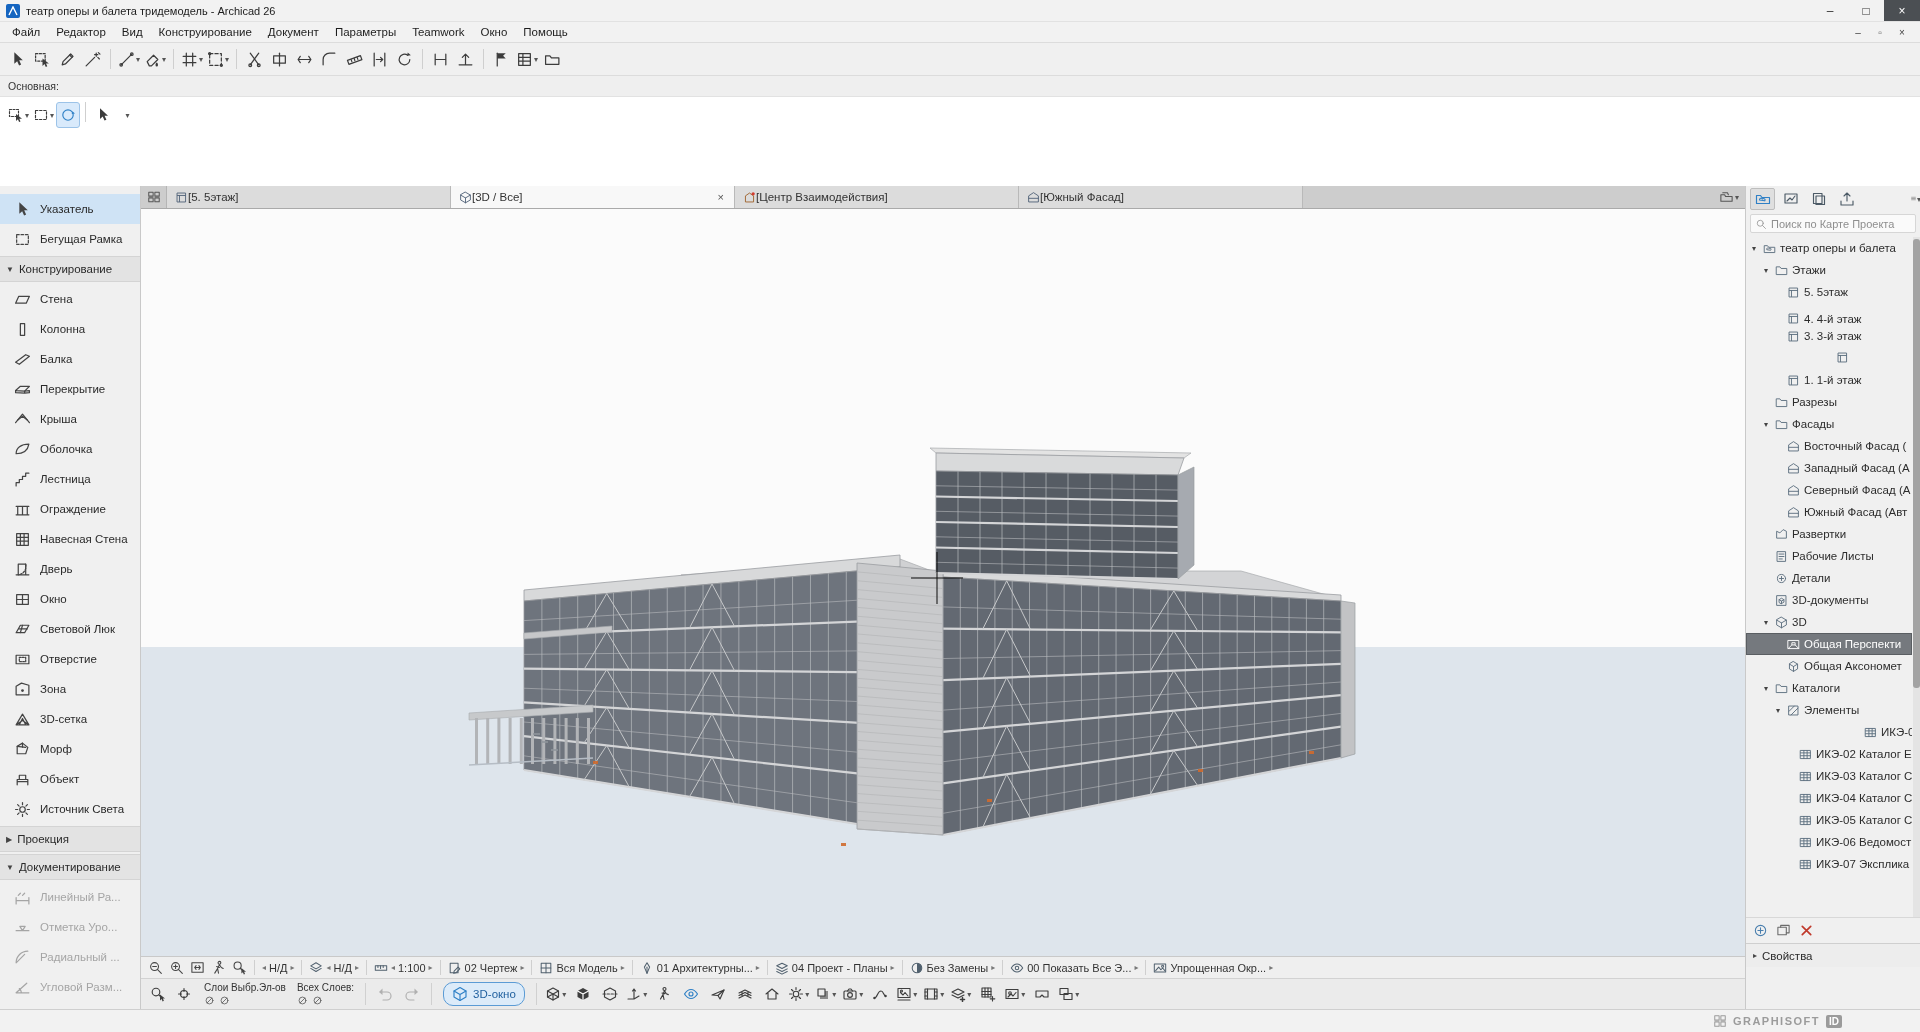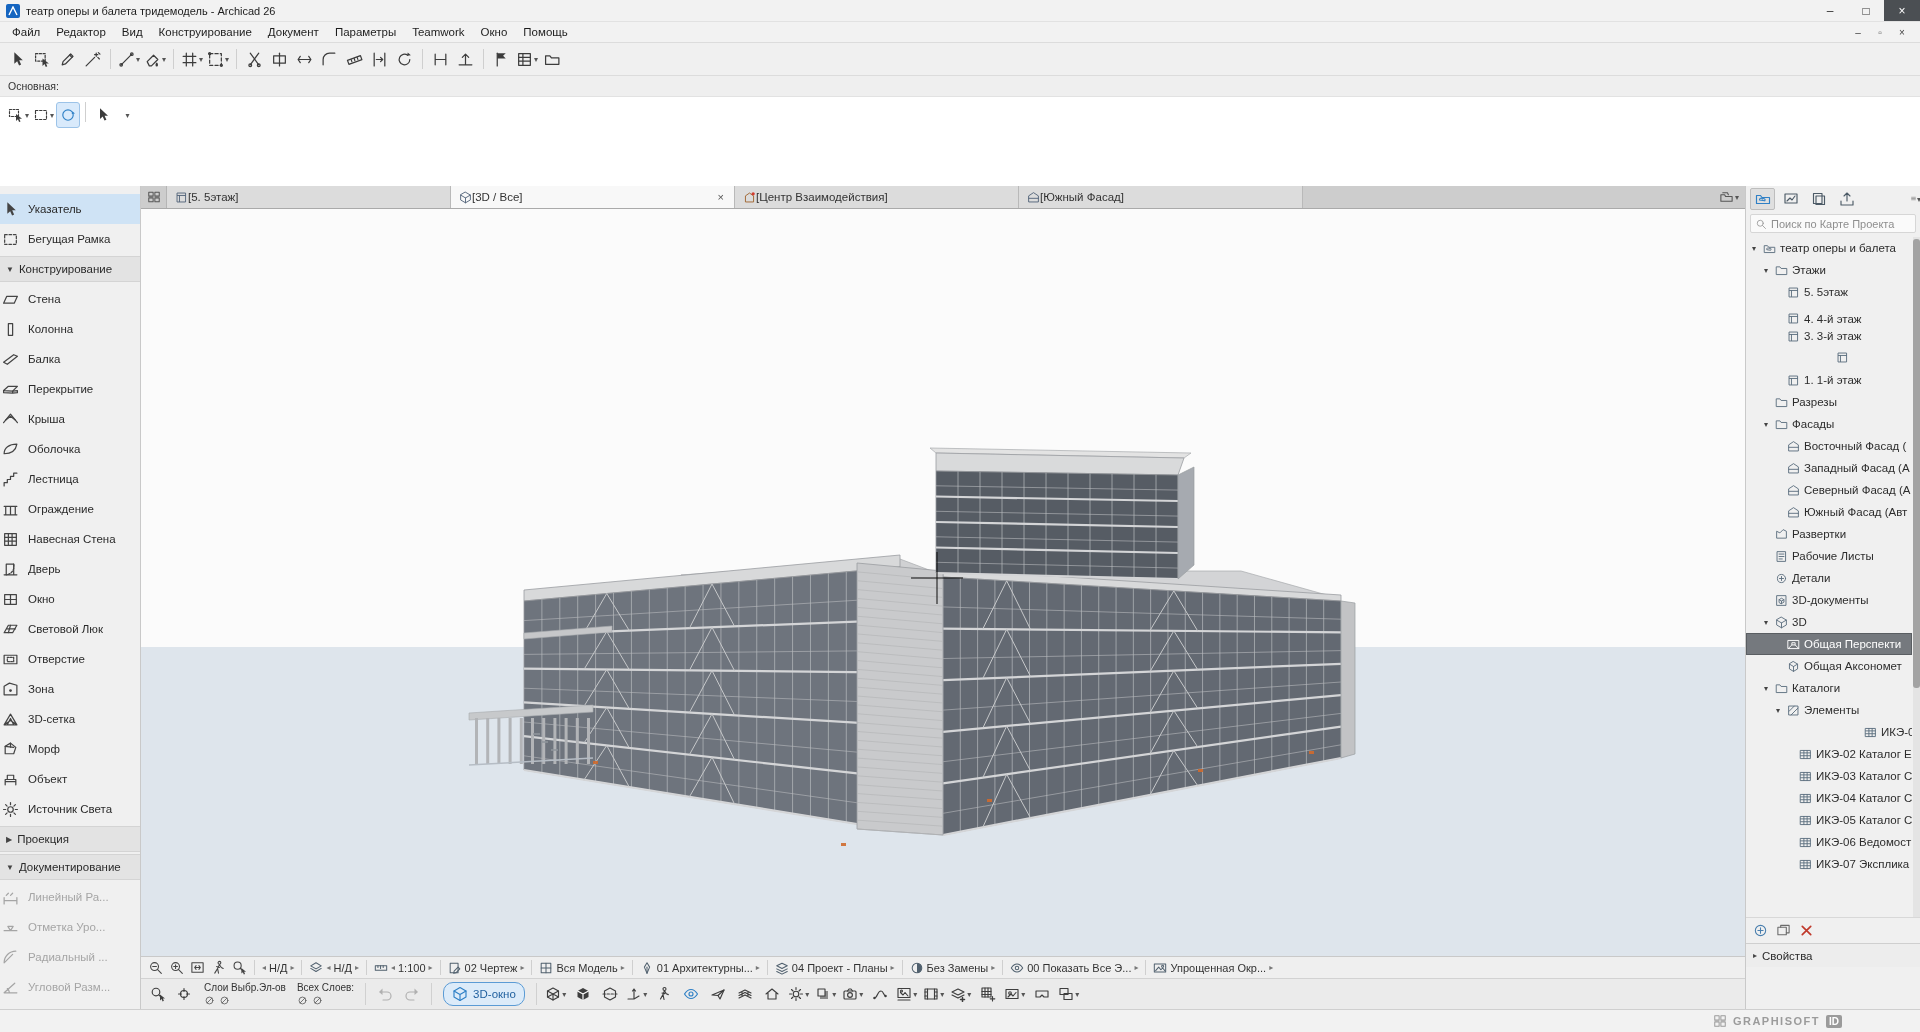--- a/index.html
+++ b/index.html
@@ -39,21 +39,21 @@
 .qbtn{height:26px;min-width:24px;display:flex;align-items:center;justify-content:center;border-radius:3px;padding:0 2px}
 .qbtn .ic{width:16px;height:16px;color:#3c3c3c}
 .qbtn.active{background:#d9eafb;border:1px solid #9cc3e8;color:#2f80c6}
 .qbtn.active .ic{color:#2f80c6}
 
 
 .main-row{display:flex;height:823px}
 
 
 .toolbox{width:141px;background:#f0f0f0;border-right:1px solid #c9c9c9;padding-top:8px;overflow:hidden}
-.tool{height:30px;display:flex;align-items:center;padding-left:2px;gap:9px;font-size:11.5px;color:#2a2a2a;white-space:nowrap}
+.tool{height:30px;display:flex;align-items:center;padding-left:14px;gap:9px;font-size:11.5px;color:#2a2a2a;white-space:nowrap}
 .tool .ic{width:17px;height:17px;color:#444}
 .tool.selected{background:#cfe3f5}
 .tool.disabled{color:#a5a5a5}
 .tool.disabled .ic{color:#a5a5a5}
 .tsection{height:26px;display:flex;align-items:center;background:#e3e3e3;border-top:1px solid #d4d4d4;border-bottom:1px solid #d4d4d4;padding-left:6px;gap:5px;font-size:11.5px;color:#2a2a2a;margin:2px 0}
 .tsection .exp{font-size:8px;color:#444}
 
 
 .center-col{flex:1;display:flex;flex-direction:column;min-width:0}
 

